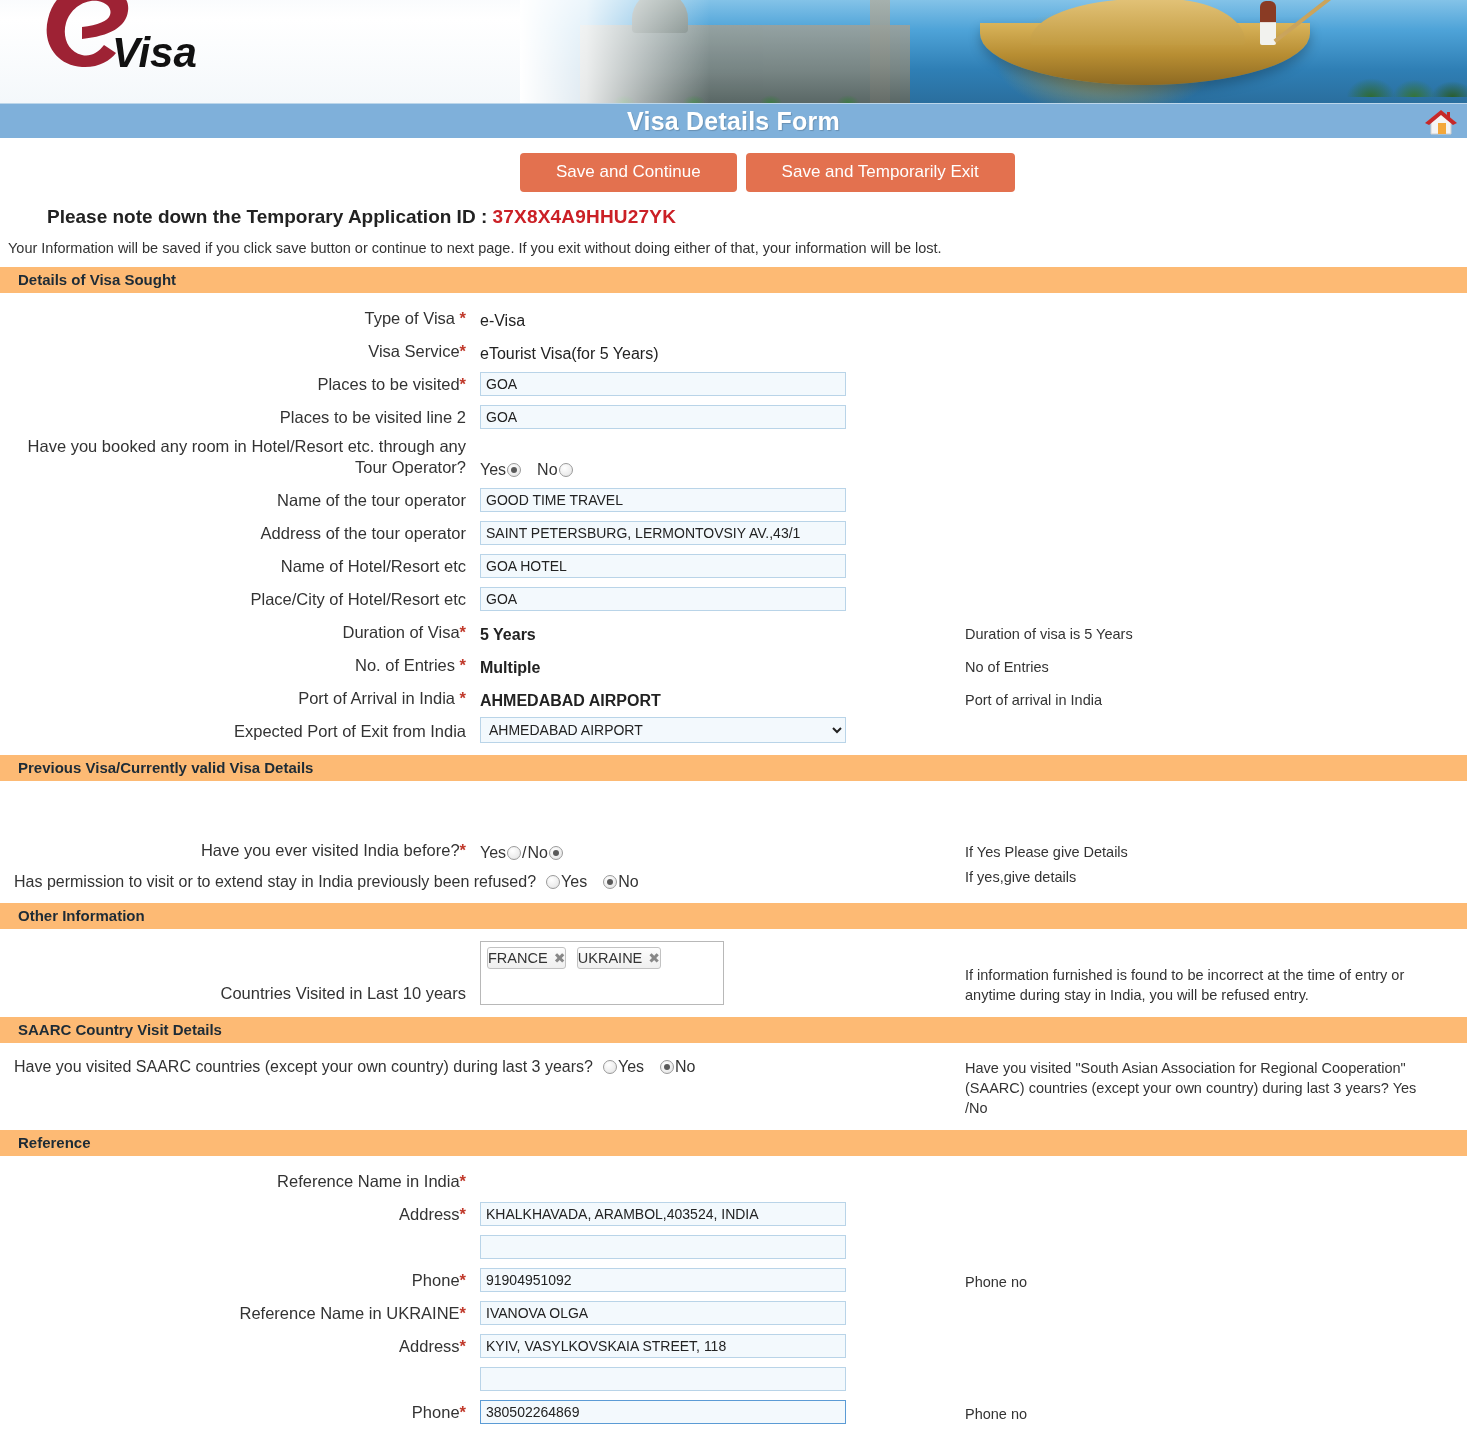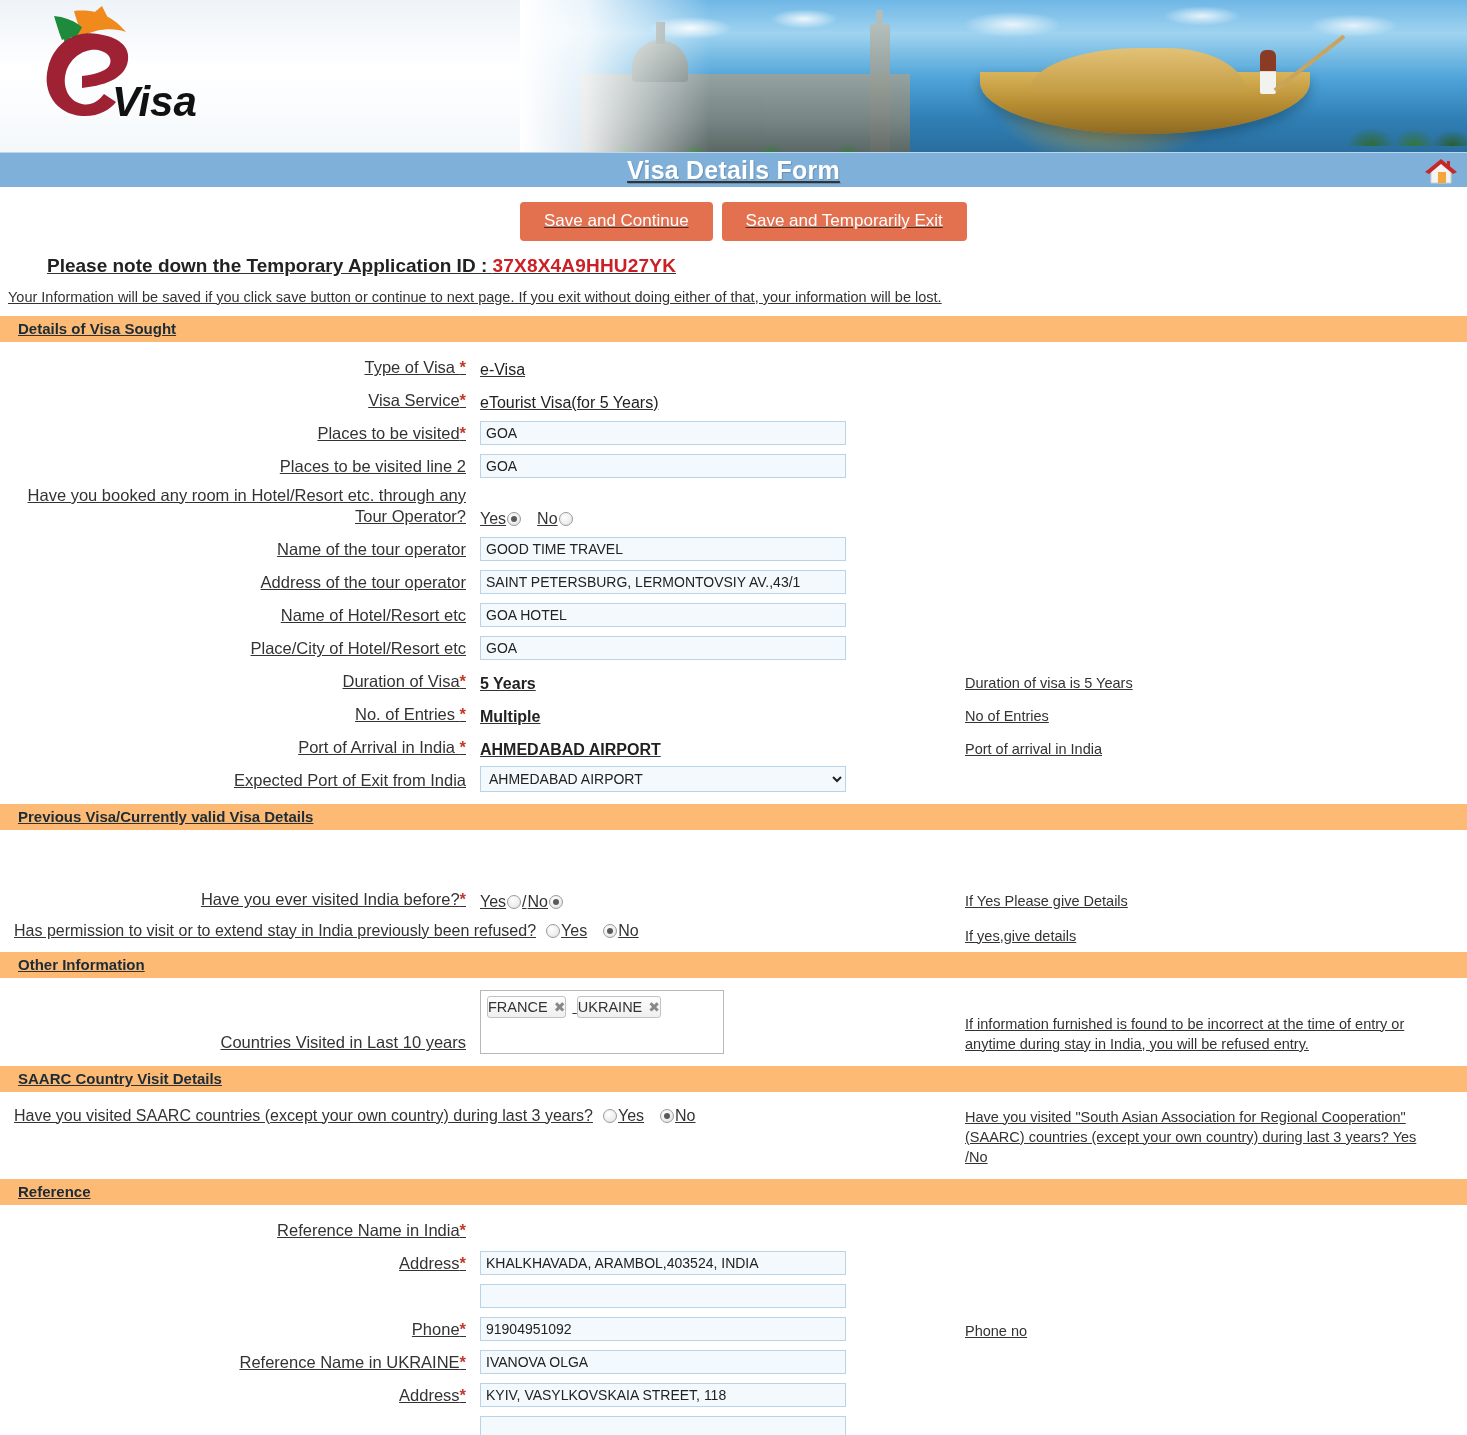--- a/index.html
+++ b/index.html
@@ -2,21 +2,21 @@
 <html><head>
 <meta charset="utf-8">
 <style>
   * { box-sizing: border-box; }
   html, body {
     margin: 0; padding: 0;
     background: #ffffff;
     font-family: "Liberation Sans", sans-serif;
     color: #333;
   }
-  .page { width: 1467px; height: 1435px; position: relative; overflow: hidden; background:#fff;text-decoration:underline; }
+  .page { width: 1467px; height: 1435px; position: relative; overflow: hidden; background:#fff; }
 
   
   .banner {
     position: relative;
     height: 152px;
     width: 100%;
     background: linear-gradient(180deg,#eef3f8 0%, #ffffff 45%, #f4f8fb 100%);
     overflow: hidden;
   }
   .banner-photo {
@@ -116,21 +116,21 @@
   }
   .home-icon {
     position:absolute; right: 8px; top: 2px; width: 36px; height: 32px; cursor:pointer;
   }
 
   
   .btnrow { display:flex; gap: 9px; padding: 14px 0 10px 0; padding-left: 520px; }
   .btn {
     background:#e3714f; color:#fff; border:none; border-radius:4px;
     font-size: 17px; font-family:"Liberation Sans", sans-serif;
-    padding: 10px 24px; cursor:pointer; line-height:1.1;
+    padding: 10px 36px; cursor:pointer; line-height:1.1;
   }
 
   .appid {
     font-size: 19px; font-weight: bold; color:#222; padding: 4px 0 0 16px; margin-left: 31px;
   }
   .appid .val { color:#cb2026; letter-spacing:.2px; }
   .notice {
     font-size: 14.5px; color:#333; padding: 12px 0 10px 8px;
   }
 
@@ -377,21 +377,21 @@
           <span>Yes</span>
           <span class="radio"></span>
           <span>/</span>
           <span>No</span>
           <span class="radio on"></span>
         </div>
       </div>
       <div class="hint">If Yes Please give Details</div>
     </div>
 
-    <div class="row" style="align-items:flex-end;">
+    <div class="row" style="align-items:flex-start;">
       <div style="width:960px;">
         <div class="inline-q">
           <span>Has permission to visit or to extend stay in India previously been refused?</span>
           <span class="radios">
             <span class="radio"></span>
             <span>Yes</span>
             <span class="gap"></span>
             <span class="radio on"></span>
             <span>No</span>
           </span>

